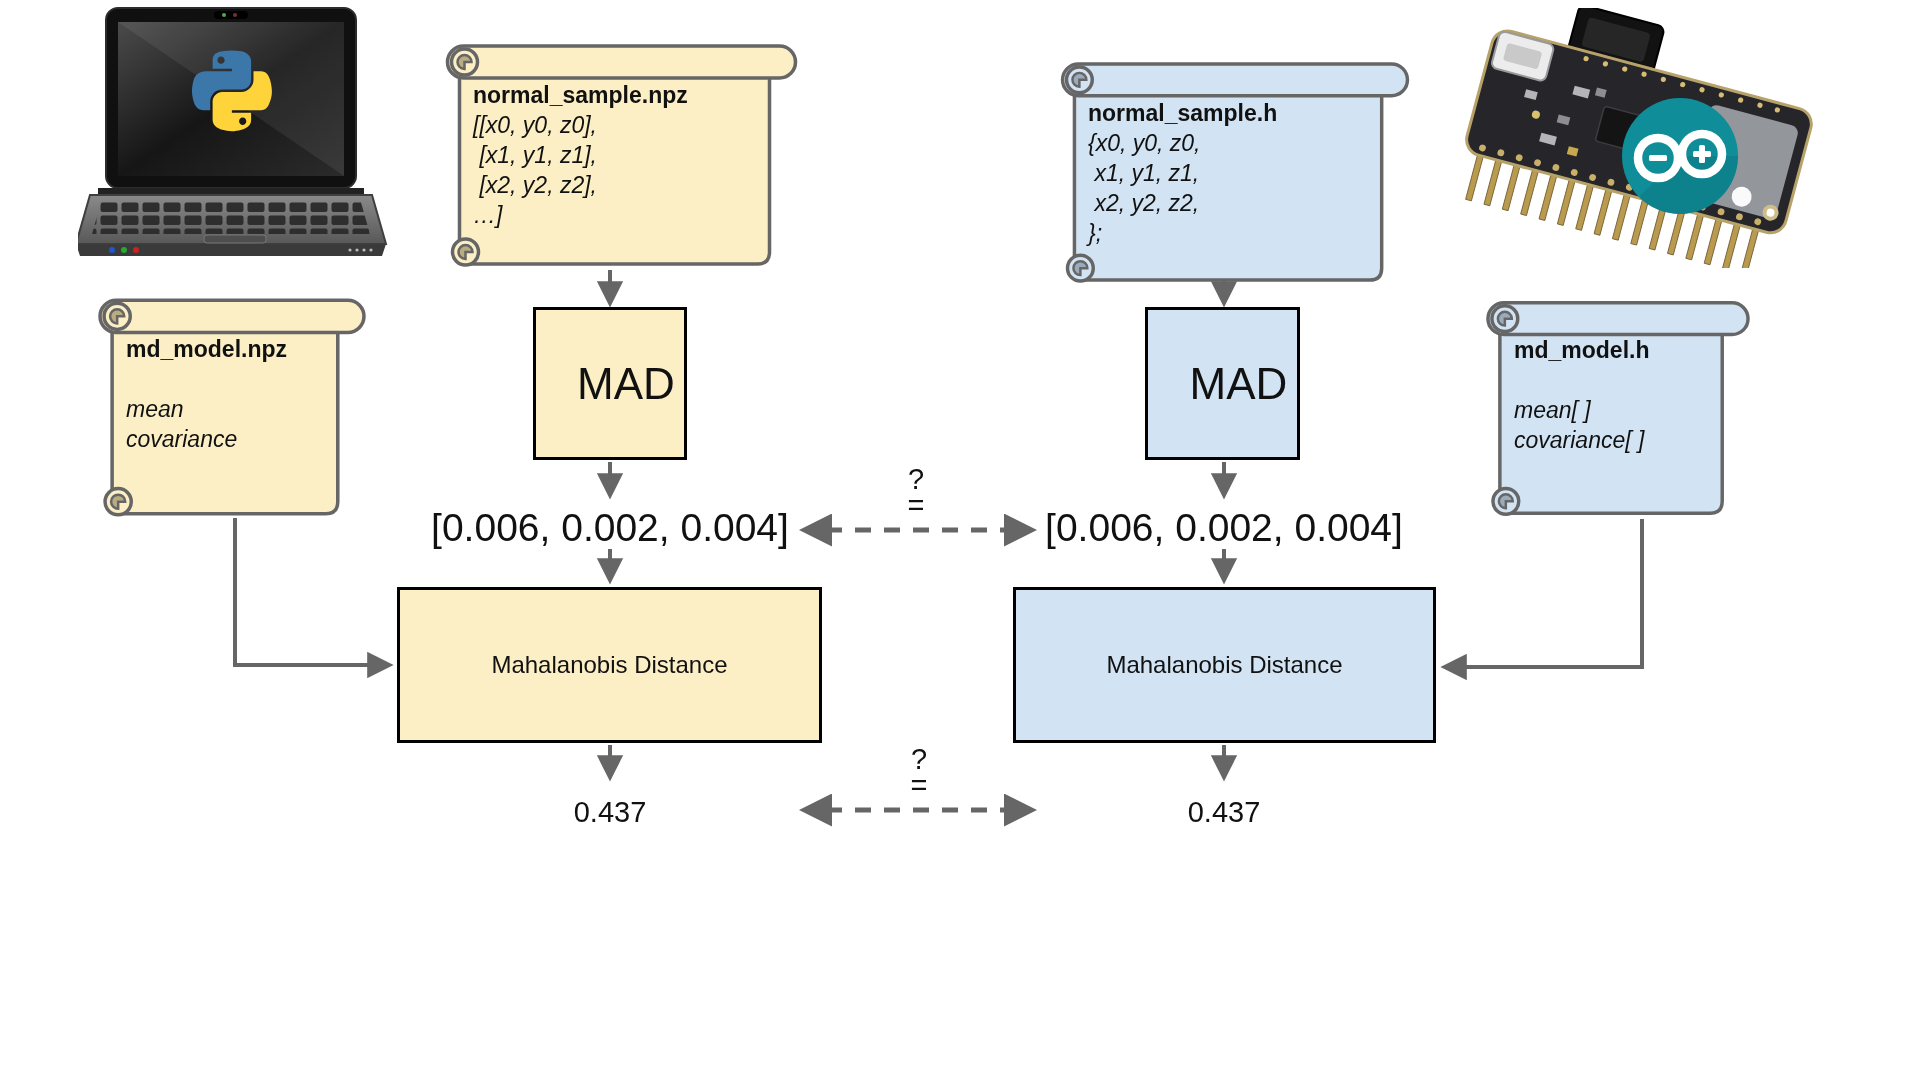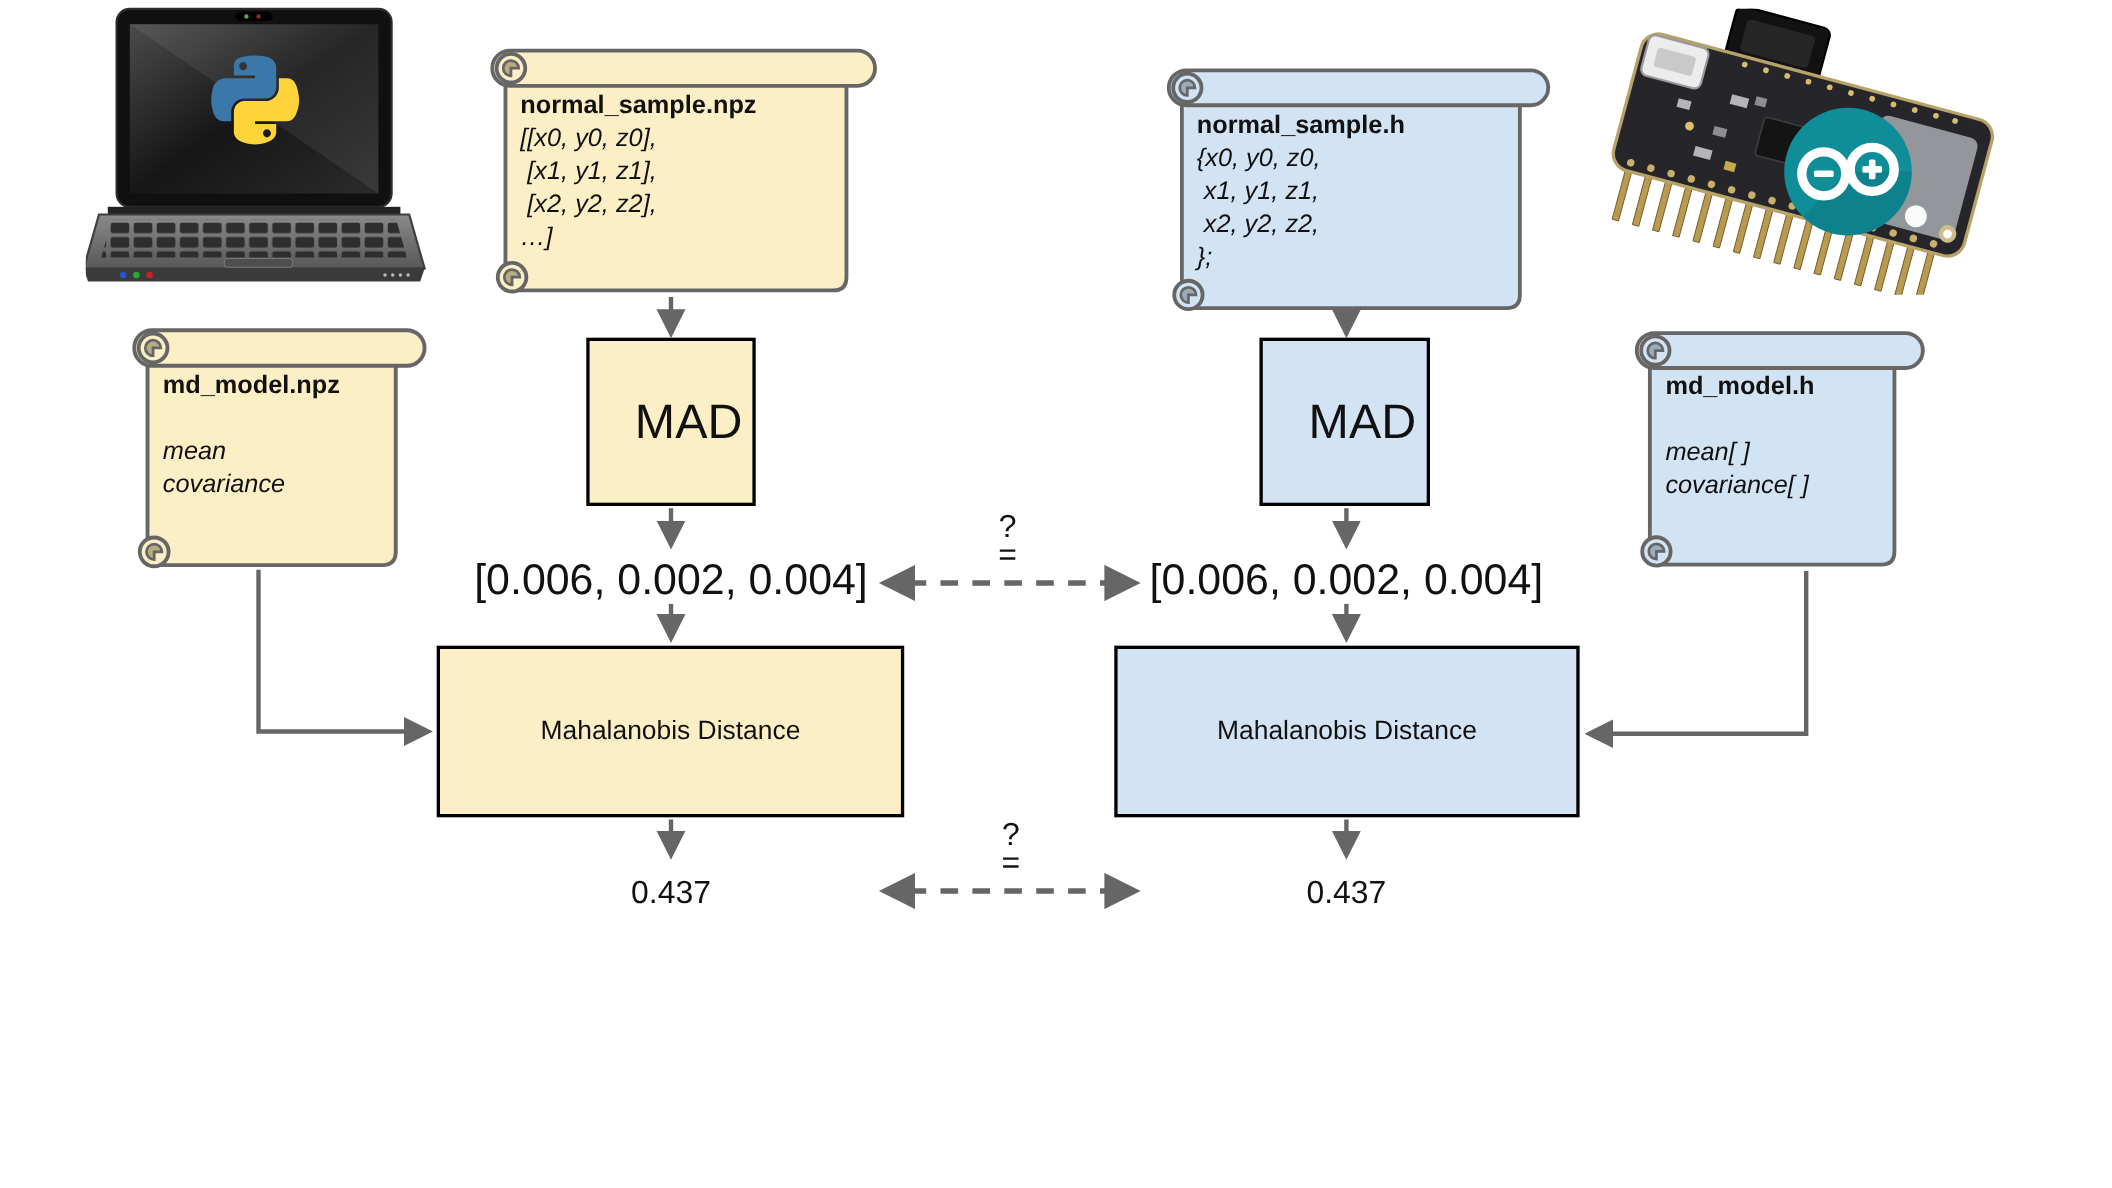--- a/index.html
+++ b/index.html
@@ -239,21 +239,21 @@
     </svg>
     <div class="scroll-text">
       <div class="scroll-title">normal_sample.h</div>
       <div class="scroll-line">{x0, y0, z0,</div>
       <div class="scroll-line"> x1, y1, z1,</div>
       <div class="scroll-line"> x2, y2, z2,</div>
       <div class="scroll-line">};</div>
     </div>
   </div>
 
-  <div class="scroll" style="left:118px; top:296px; width:272px; height:222px;">
+  <div class="scroll" style="left:96px; top:296px; width:272px; height:222px;">
     <svg width="272" height="222" viewBox="0 0 270 220">
       <path d="M16 24 L16 204 Q16 216 28 216 L228 216 Q240 216 240 204 L240 24 Z" fill="#FCEFC6" stroke="#666" stroke-width="3.5"></path>
       <rect x="4" y="4" width="262" height="32" rx="16" fill="#FCEFC6" stroke="#666" stroke-width="3.5"></rect>
       <circle cx="21" cy="20" r="13" fill="#FCEFC6" stroke="#666" stroke-width="3.5"></circle>
       <path d="M28 20 A7 7 0 1 0 21 27 L21 20 Z" fill="#B9AC80" stroke="#666" stroke-width="2.5"></path>
       <circle cx="22" cy="204" r="13" fill="#FCEFC6" stroke="#666" stroke-width="3.5"></circle>
       <path d="M29 204 A7 7 0 1 0 22 211 L22 204 Z" fill="#B9AC80" stroke="#666" stroke-width="2.5"></path>
     </svg>
     <div class="scroll-text">
       <div class="scroll-title">md_model.npz</div>

